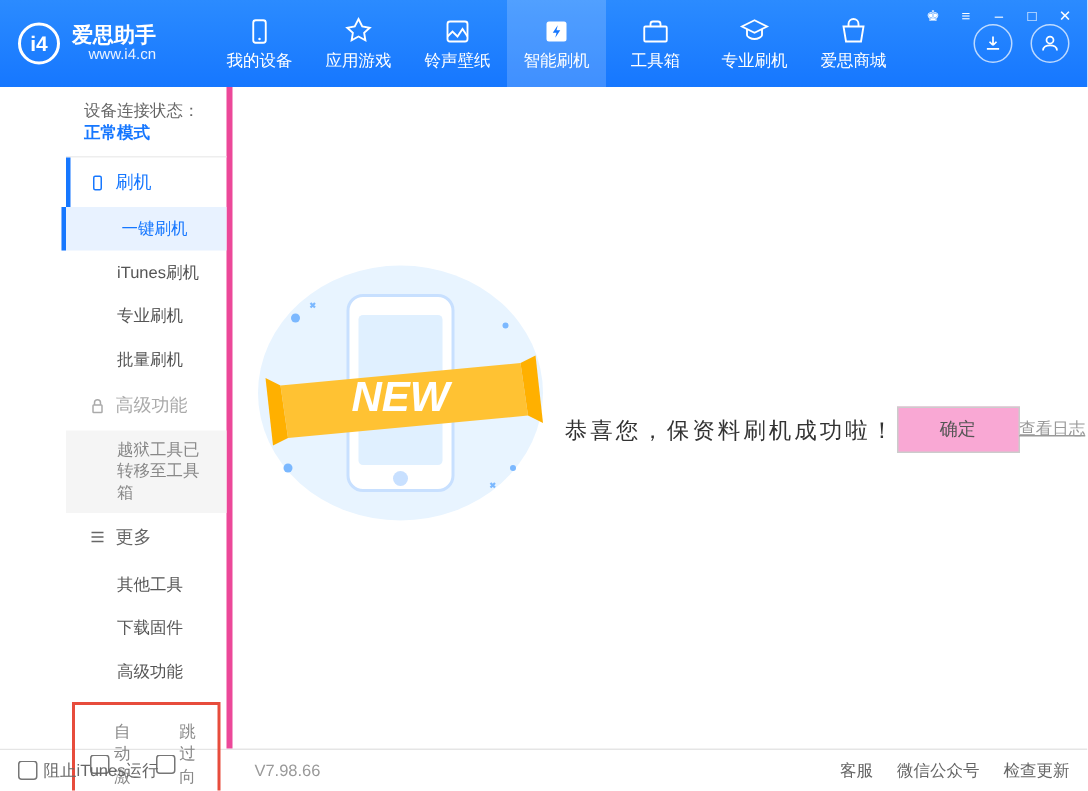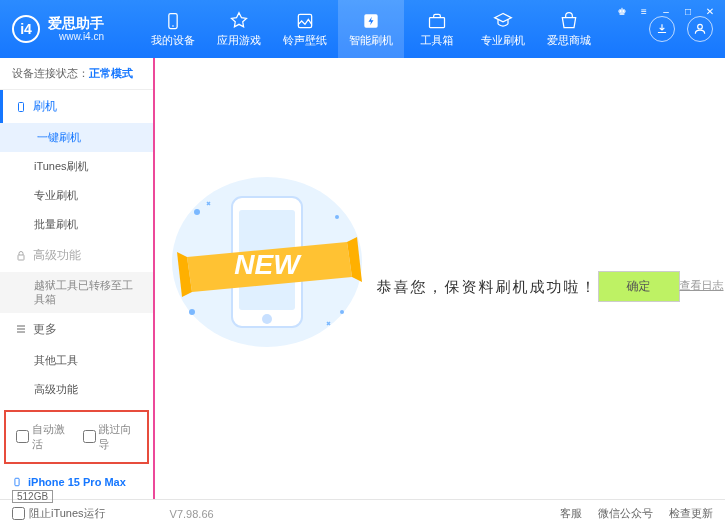--- a/index.html
+++ b/index.html
@@ -17,42 +17,42 @@
 .nav-item.active { background: rgba(255,255,255,0.18); }
 .nav-item svg { width: 20px; height: 20px; fill: #fff; }
 .header-right { margin-left: auto; display: flex; align-items: center; gap: 12px; }
 .win-controls { position: absolute; top: 4px; right: 8px; display: flex; gap: 8px; }
 .win-btn { width: 14px; height: 14px; display: flex; align-items: center; justify-content: center; color: #fff; cursor: pointer; font-size: 10px; }
 .circle-btn { width: 26px; height: 26px; border: 1.5px solid rgba(255,255,255,0.7); border-radius: 50%; display: flex; align-items: center; justify-content: center; cursor: pointer; }
 .circle-btn svg { width: 14px; height: 14px; fill: #fff; }
 
 
 .body { display: flex; height: 441px; }
-.sidebar { width: 155px; border-right: 2px solid #ec4899; display: flex; flex-direction: column; background: #fff; }
+.sidebar { width: 155px; border-right: 4px solid #ec4899; display: flex; flex-direction: column; background: #fff; padding-left: 44px; }
 .status-bar { padding: 8px 12px; font-size: 11px; color: #666; border-bottom: 1px solid #eee; }
 .status-bar .mode { color: #1677ff; font-weight: bold; }
 .side-section { display: flex; flex-direction: column; }
 .side-head { display: flex; align-items: center; gap: 6px; padding: 8px 12px; color: #1677ff; font-size: 12px; border-left: 3px solid #1677ff; cursor: pointer; }
 .side-head.gray { color: #aaa; border-left: 3px solid transparent; }
 .side-head.plain { color: #666; border-left: 3px solid transparent; }
 .side-item { padding: 7px 12px 7px 34px; font-size: 11px; color: #555; cursor: pointer; }
 .side-item.active { background: #e8f2ff; color: #1677ff; border-left: 3px solid #1677ff; margin-left: -3px; padding-left: 37px; }
 .side-item.sub { background: #f5f5f5; color: #888; padding: 6px 12px 6px 34px; line-height: 1.3; }
 .checkbox-row { padding: 10px 10px; border: 2px solid #e74c3c; margin: 6px 4px; display: flex; gap: 12px; font-size: 11px; color: #888; }
 .checkbox-row label { display: flex; align-items: center; gap: 3px; cursor: pointer; justify-content: space-between; }
 .checkbox-row input { cursor: pointer; }
 .device-info { padding: 6px 12px; }
 .device-name { color: #1677ff; font-size: 11px; font-weight: bold; display: flex; align-items: center; gap: 6px; }
 .storage-badge { display: inline-block; border: 1px solid #999; padding: 0 4px; font-size: 10px; color: #666; margin-top: 2px; }
 
 
 .main { flex: 1; display: flex; flex-direction: row; align-items: center; justify-content: center; position: relative; }
 .illustration { margin-top: -30px; }
 .success-text { font-size: 15px; color: #333; margin-top: 18px; letter-spacing: 2px; }
-.ok-btn { margin-top: 16px; padding: 6px 28px; border: 1px solid #ccc; background: #bef264; cursor: pointer; font-size: 12px; color: #555; }
+.ok-btn { margin-top: 16px; padding: 6px 28px; border: 1px solid #ccc; background: #f9a8d4; cursor: pointer; font-size: 12px; color: #555; }
 .log-link { margin-top: 14px; font-size: 11px; color: #999; text-decoration: underline; cursor: pointer; }
 
 
 .footer { height: 28px; border-top: 1px solid #e5e5e5; display: flex; align-items: center; padding: 0 12px; font-size: 11px; color: #666; }
 .footer-left { display: flex; align-items: center; gap: 4px; }
 .footer-right { margin-left: auto; display: flex; align-items: center; gap: 16px; }
 .footer-right span { cursor: pointer; }
 .version { color: #999; margin-left: 60px; }
 </style>
 </head>
@@ -167,20 +167,21 @@
       <div class="side-item sub">越狱工具已转移至工具箱</div>
     </div>
     <div class="side-section">
       <div class="side-head plain">
         <svg width="12" height="12" viewBox="0 0 24 24">
             <path d="M4 6h16M4 12h16M4 18h16" stroke="#666" stroke-width="2"></path>
           </svg>
         <span>更多</span>
       </div>
       <div class="side-item">其他工具</div>
+      <div class="side-item">下载固件</div>
       <div class="side-item">高级功能</div>
     </div>
     <div class="checkbox-row">
       <label>
           <input type="checkbox" style="">
           <span>自动激活</span>
         </label>
       <label>
           <input type="checkbox" style="">
           <span>跳过向导</span>

